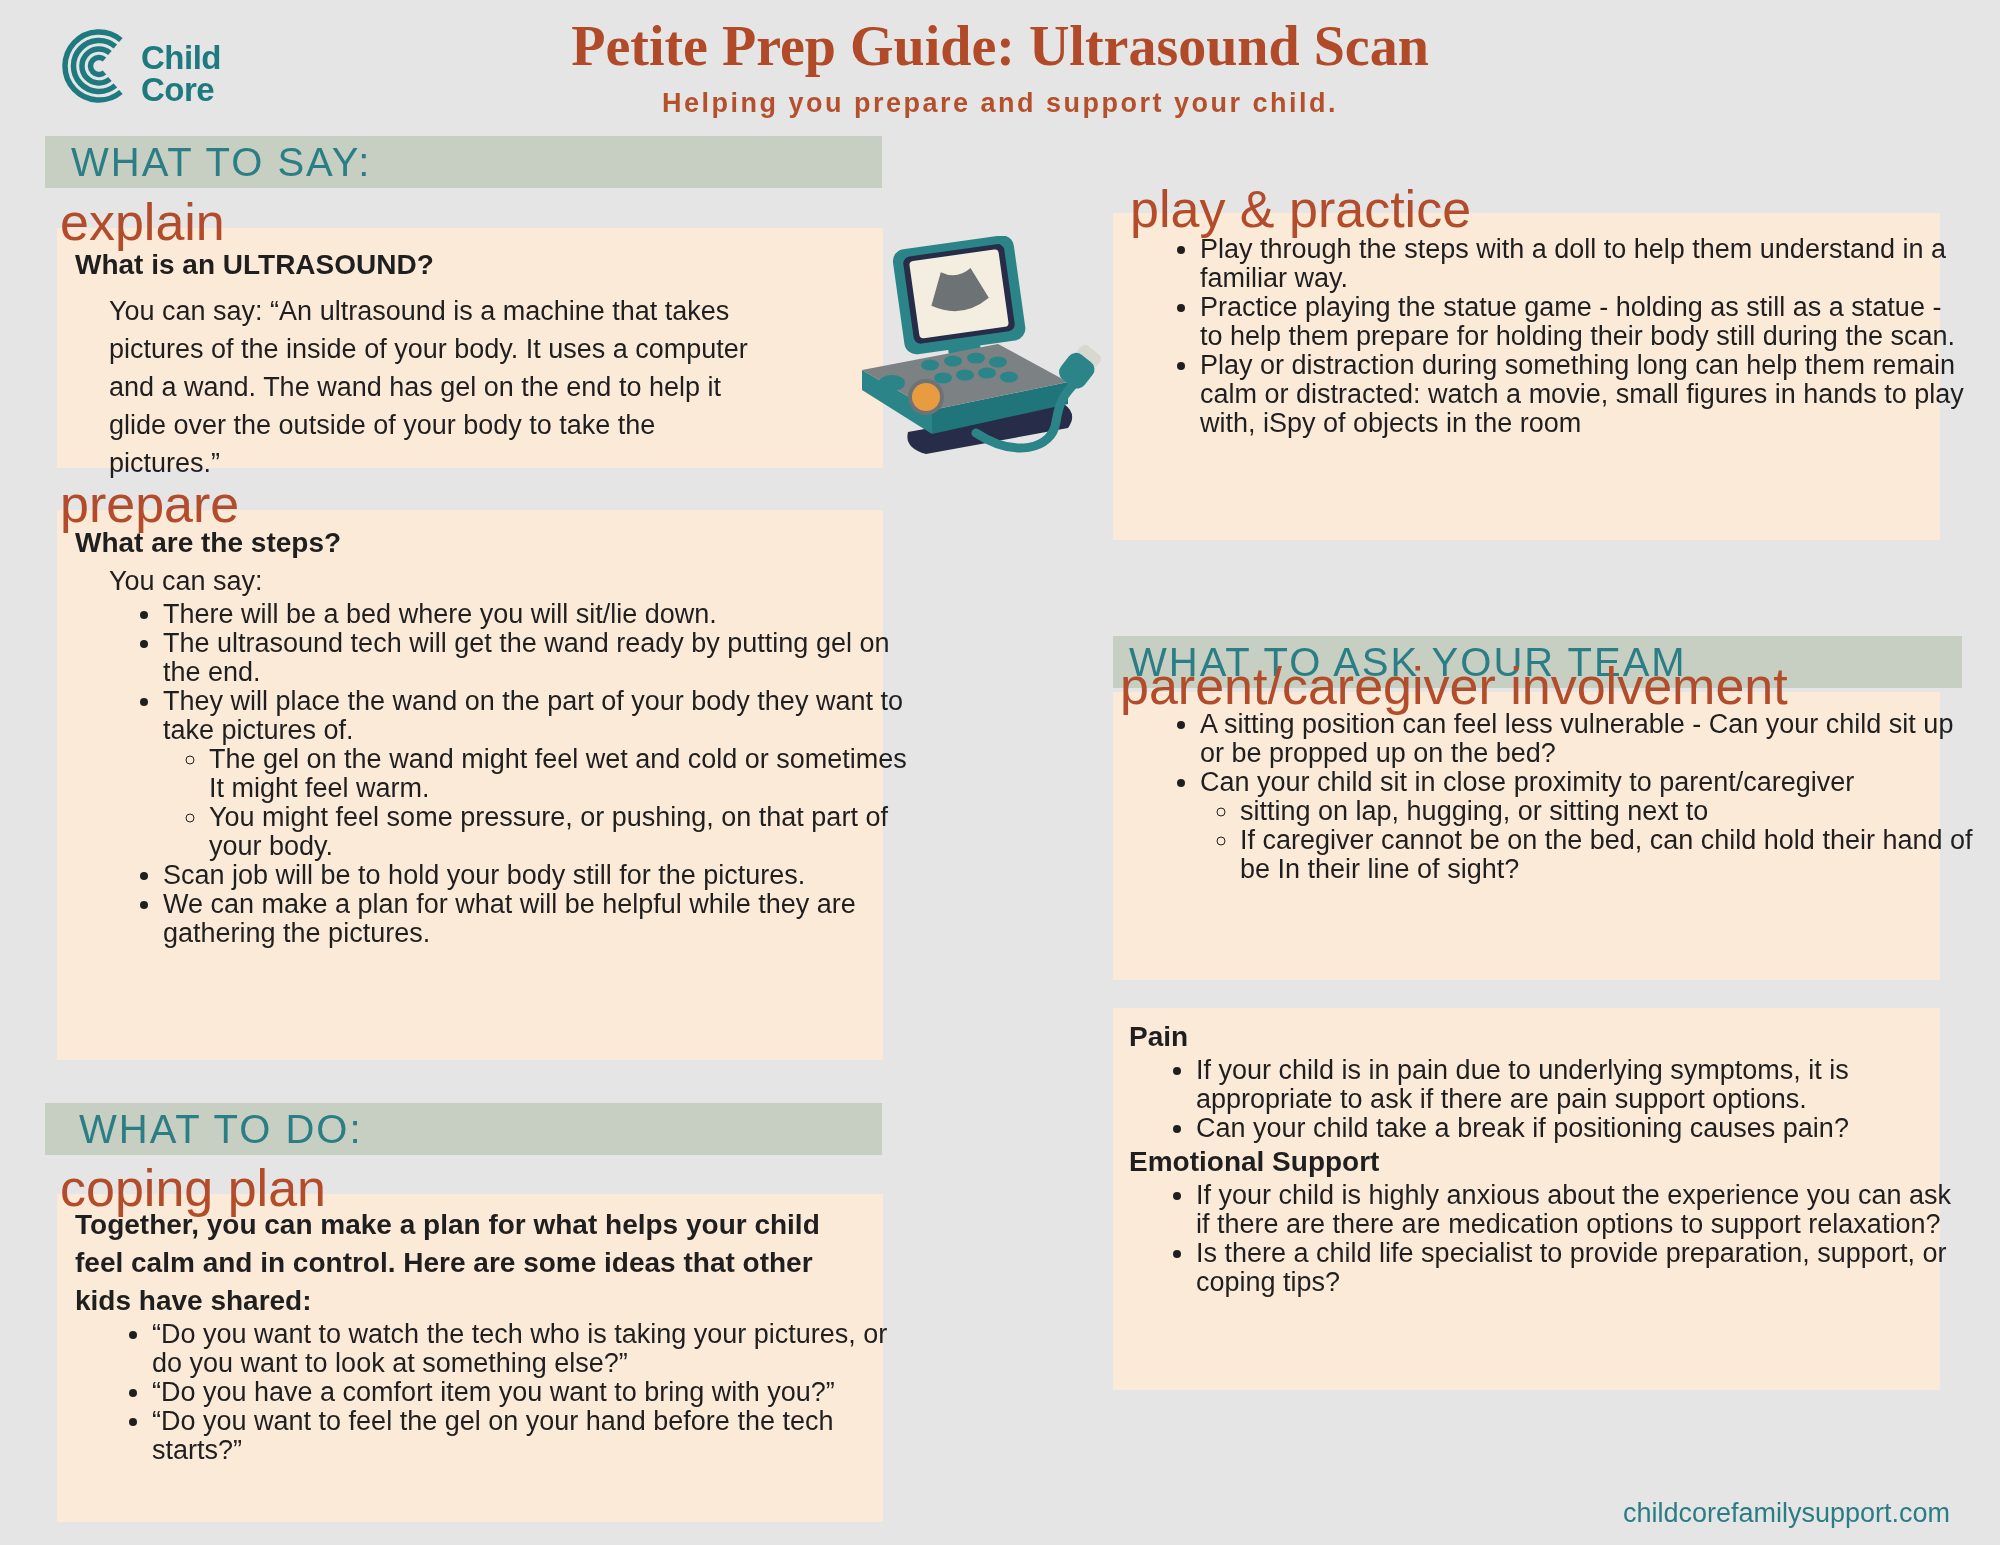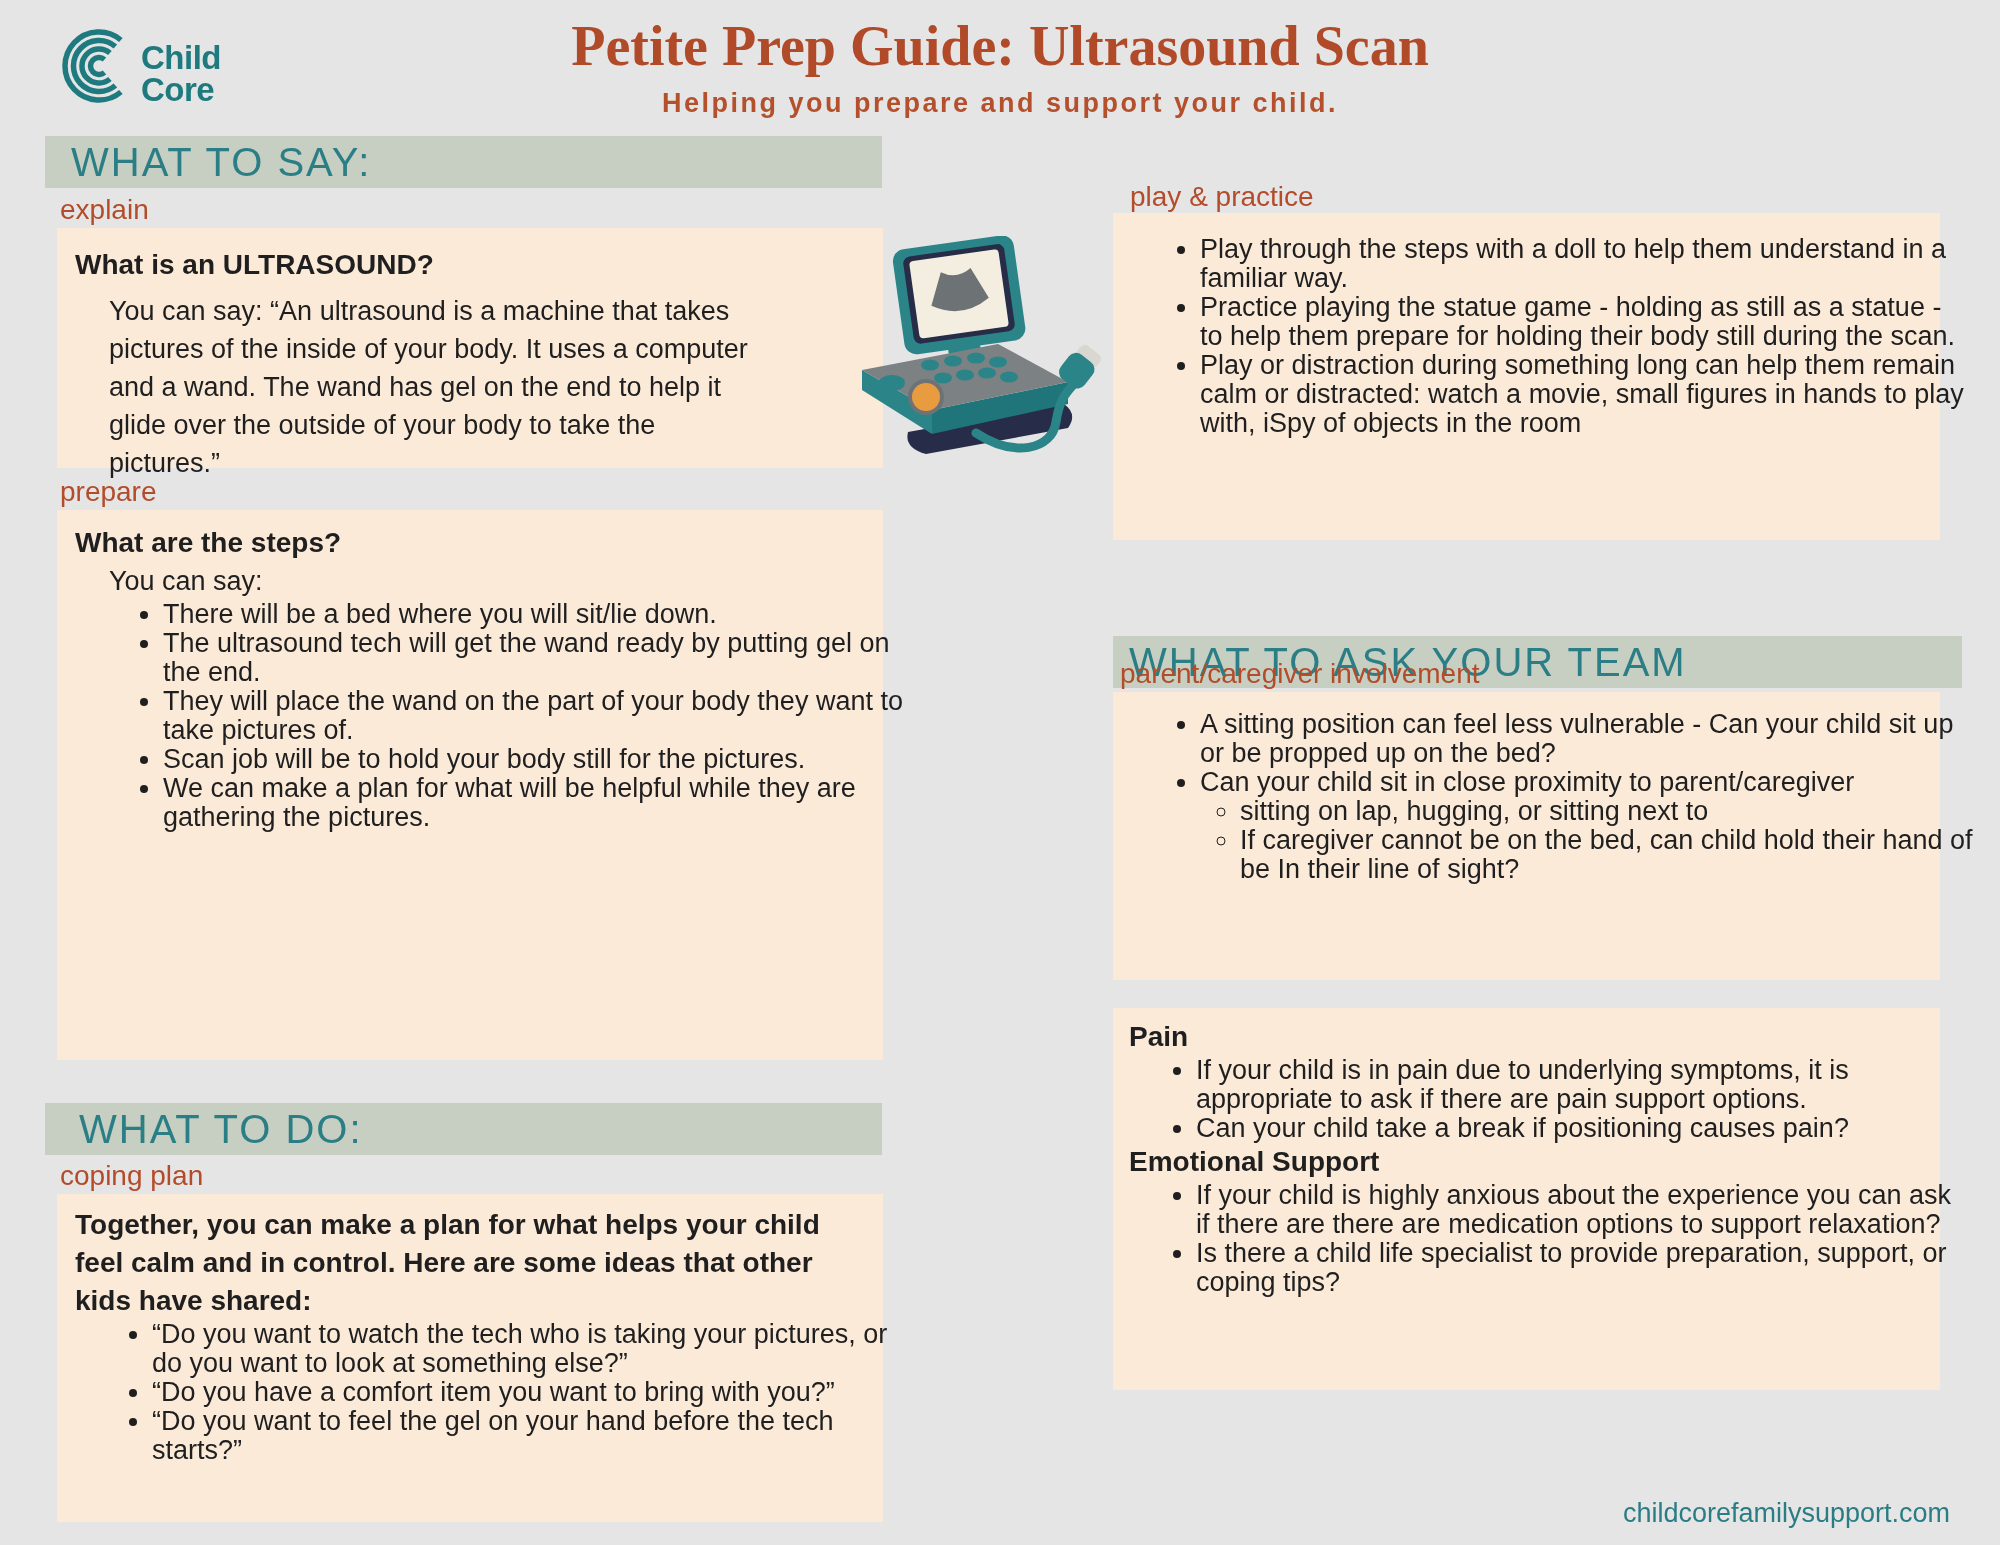--- a/index.html
+++ b/index.html
@@ -13,21 +13,21 @@
   }
   .page-subtitle{
     position:absolute;left:300px;top:88px;width:1400px;text-align:center;
     font-size:27px;font-weight:bold;letter-spacing:2.5px;color:#b5502d;
   }
   .section-bar{
     position:absolute;background:#c6cfc1;display:flex;align-items:center;
     box-sizing:border-box;color:#2b7e85;font-size:40px;letter-spacing:2px;z-index:1;
   }
   .rust-head{
-    position:absolute;color:#b24c2a;font-size:28px;line-height:1;z-index:3;white-space:nowrap;
+    position:absolute;color:#b24c2a;font-size:52px;line-height:1;z-index:3;white-space:nowrap;
   }
   .panel{
     position:absolute;background:#fcead9;box-sizing:border-box;z-index:2;
   }
   .blabel{font-weight:bold;font-size:28px;line-height:38px;}
   .body-text{font-size:27px;line-height:38px;}
   ul{margin:0;}
   li{font-size:27px;line-height:29px;}
   ul.l1{list-style:disc;padding-left:88px;}
   ul.l1c{list-style:disc;padding-left:77px;}
@@ -101,20 +101,24 @@
 
   <div class="rust-head" style="left:60px;top:478px;">prepare</div>
   <div class="panel" style="left:57px;top:510px;width:826px;height:550px;padding:14px 26px 10px 18px;">
     <div class="blabel">What are the steps?</div>
     <div class="body-text" style="margin-left:34px;">You can say:</div>
     <ul class="l1" style="width:745px;">
       <li>There will be a bed where you will sit/lie down.</li>
       <li>The ultrasound tech will get the wand ready by putting gel on the end.</li>
       <li>
         <span>They will place the wand on the part of your body they want to take pictures of.</span>
+        <ul class="l2">
+          <li>The gel on the wand might feel wet and cold or sometimes It might feel warm.</li>
+          <li>You might feel some pressure, or pushing, on that part of your body.</li>
+        </ul>
       </li>
       <li>Scan job will be to hold your body still for the pictures.</li>
       <li>We can make a plan for what will be helpful while they are gathering the pictures.</li>
     </ul>
   </div>
 
   <div class="section-bar" style="left:45px;top:1103px;width:837px;height:52px;padding-left:34px;">WHAT TO DO:</div>
 
   <div class="rust-head" style="left:60px;top:1162px;">coping plan</div>
   <div class="panel" style="left:57px;top:1194px;width:826px;height:328px;padding:12px 0px 26px 18px;">

